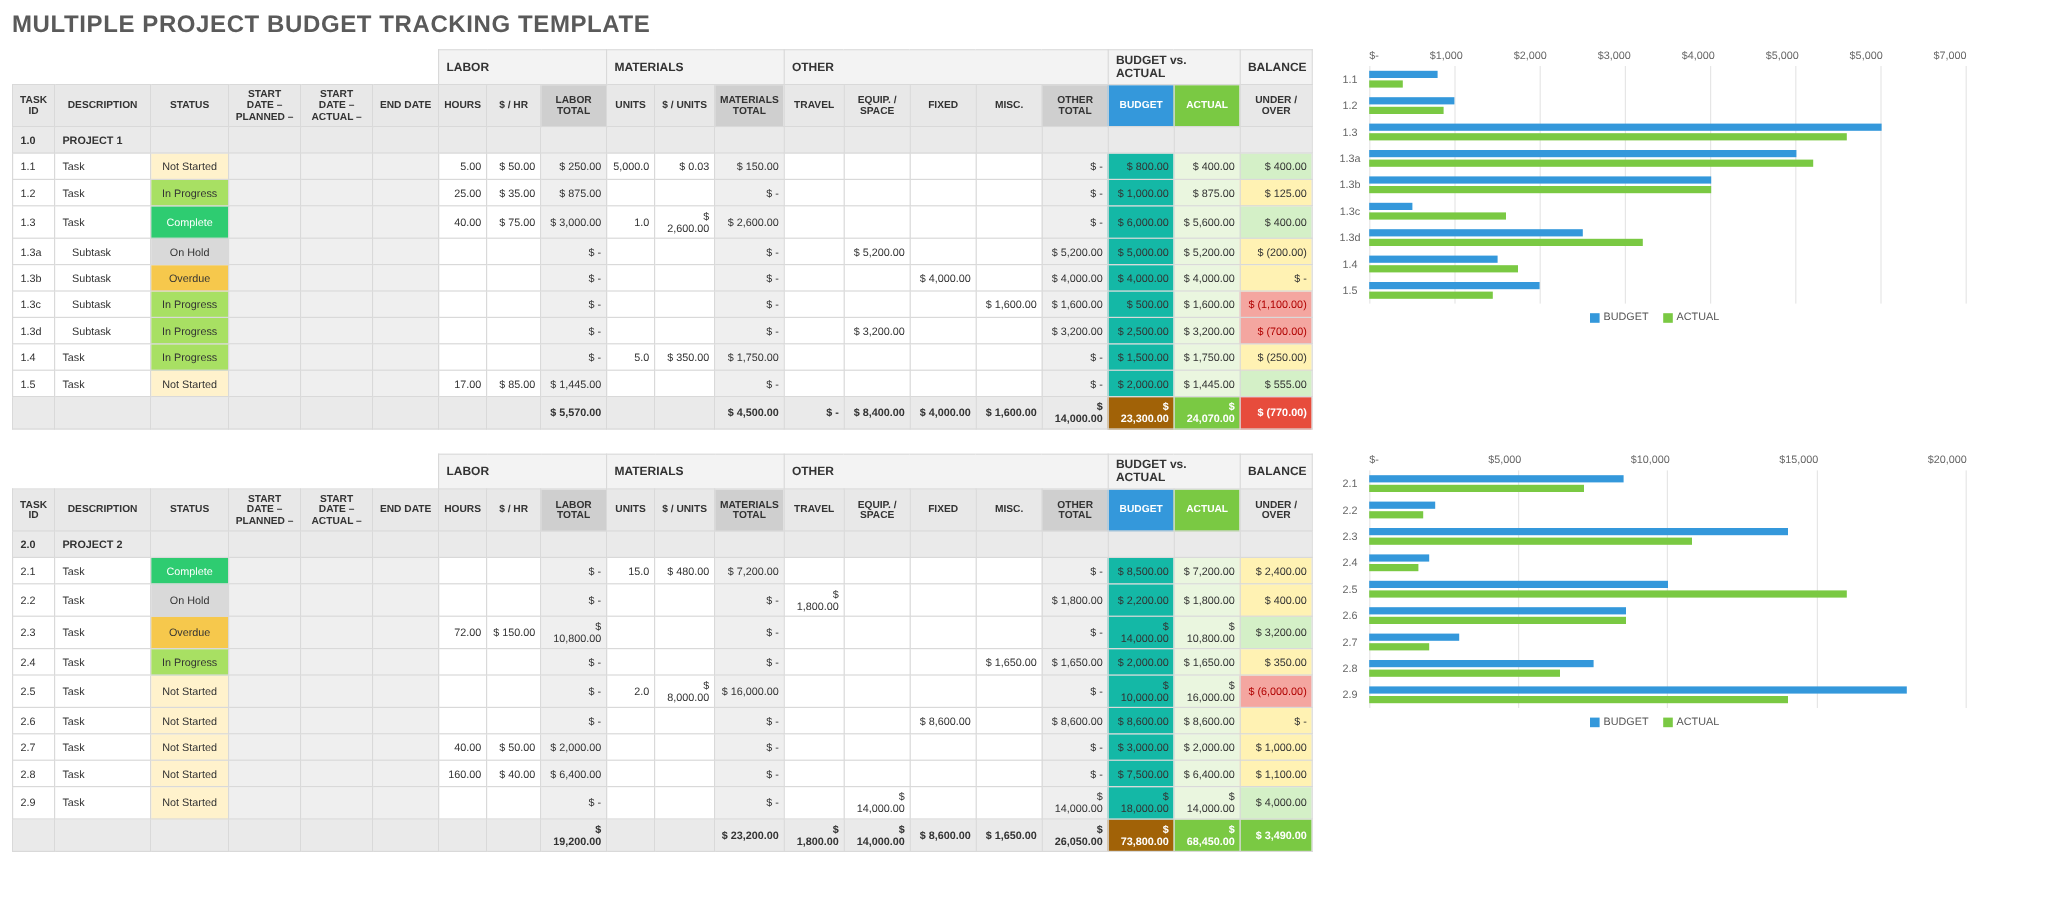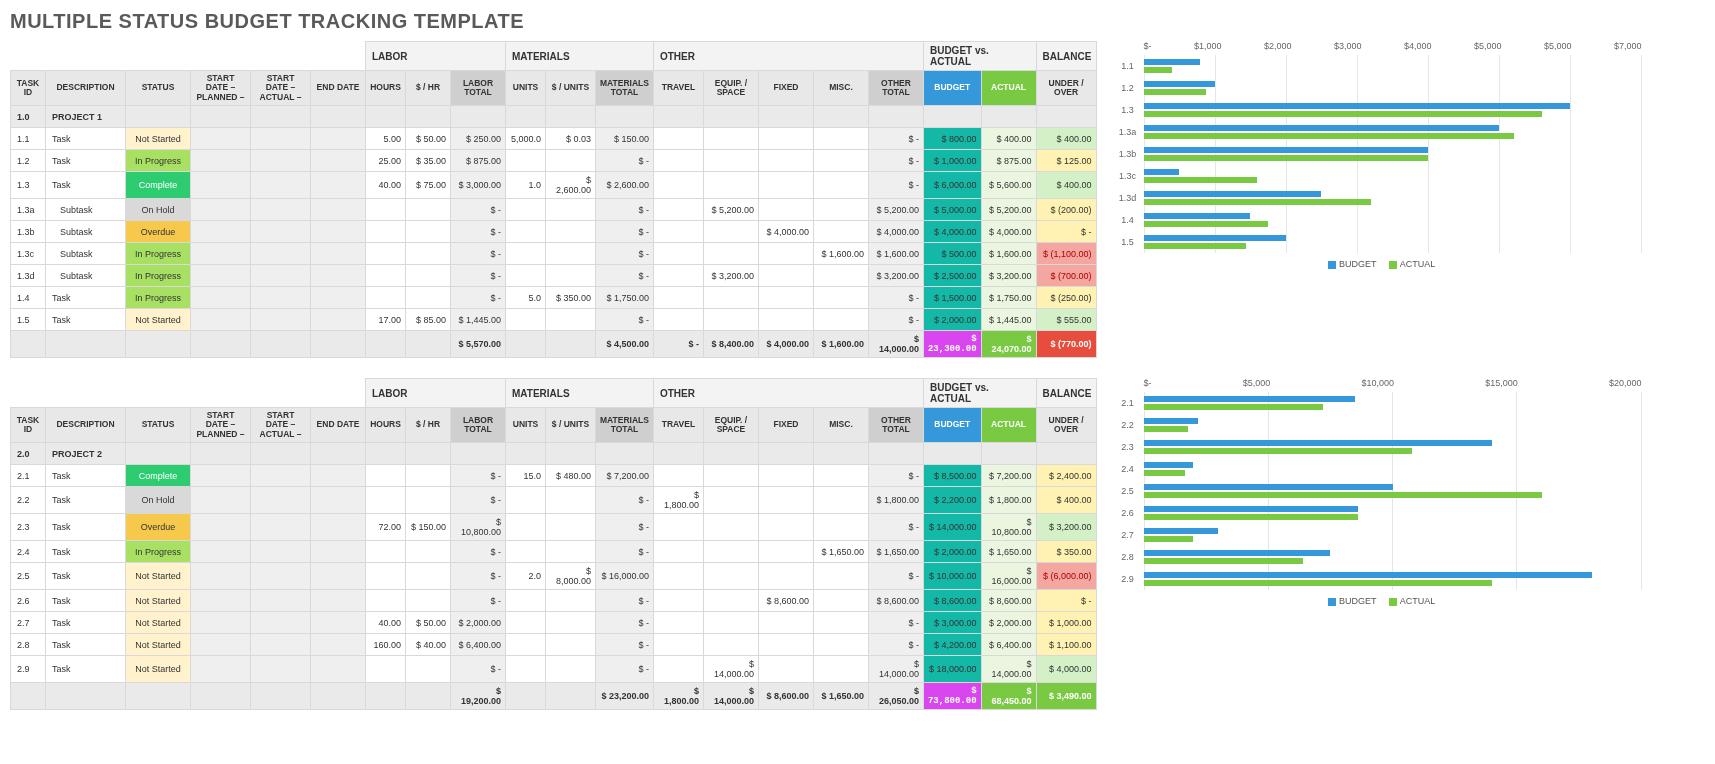--- a/index.html
+++ b/index.html
@@ -24,21 +24,21 @@
   .status-onhold    { background: #d9d9d9; }
   .status-overdue   { background: #f6c84c; }
   .gray-col { background: #efefef; }
   .budget-cell { background: #14b8a6; }
   .actual-cell { background: #eaf6df; }
   .bal-pos { background: #d4f0c7; }
   .bal-neg { background: #f4a6a0; color: #b00000; }
   .bal-zero { background: #fff2b3; }
   .bal-small { background: #fff2b3; }
   .totals-row td { background: #eaeaea; font-weight: bold; }
-  .totals-row .budget-cell { background: #d946ef; color: #fff; font-family: Liberation Mono, monospace; }
+  .totals-row .budget-cell { background: #a16207; color: #fff; }
   .totals-row .actual-cell { background: #7ac943; color: #fff; }
   .totals-row .bal-pos { background: #7ac943; color: #fff; }
   .totals-row .bal-neg { background: #e74c3c; color: #fff; }
 
   
   .chart { width: 530px; position: relative; font-size: 9px; }
   .chart-axis { display: flex; justify-content: space-between; color: #666; margin-bottom: 4px; padding-left: 32px; }
   .chart-body { position: relative; }
   .chart-grid { position: absolute; left: 32px; right: 0; top: 0; bottom: 0; display: flex; justify-content: space-between; pointer-events: none; }
   .chart-grid div { border-left: 1px solid #e6e6e6; height: 100%; }
@@ -50,21 +50,21 @@
   .bar-budget { top: 2px; background: #3498db; }
   .bar-actual { top: 10px; background: #7ac943; }
   .chart-legend { text-align: center; margin-top: 6px; font-size: 9px; color: #555; }
   .leg-sq { display: inline-block; width: 8px; height: 8px; margin: 0 3px 0 10px; vertical-align: middle; }
   .leg-b { background: #3498db; }
   .leg-a { background: #7ac943; }
 </style>
 </head>
 <body>
 
-<div class="title">MULTIPLE STATUS BUDGET TRACKING TEMPLATE</div>
+<div class="title">MULTIPLE PROJECT BUDGET TRACKING TEMPLATE</div>
 
 <div class="page-layout" id="projects-container">
     <div class="project-row">
       <table>
         <colgroup>
           <col style="width:35px">
           <col style="width:80px">
           <col style="width:65px">
           <col style="width:60px">
           <col style="width:60px">
@@ -699,21 +699,21 @@
             <td class="td-right">$   40.00</td>
             <td class="td-right gray-col">$   6,400.00</td>
             <td class="td-right"></td>
             <td class="td-right"></td>
             <td class="td-right gray-col">$           -</td>
             <td class="td-right"></td>
             <td class="td-right"></td>
             <td class="td-right"></td>
             <td class="td-right"></td>
             <td class="td-right gray-col">$           -</td>
-            <td class="td-right budget-cell">$   4,200.00</td>
+            <td class="td-right budget-cell">$   7,500.00</td>
             <td class="td-right actual-cell">$   6,400.00</td>
             <td class="td-right bal-small">$   1,100.00</td>
           </tr>
           <tr>
             <td class="td-left">2.9</td>
             <td class="td-left" style="">Task</td>
             <td class="status status-notstarted">Not Started</td>
             <td class="gray-col"></td>
             <td class="gray-col"></td>
             <td class="gray-col"></td>

